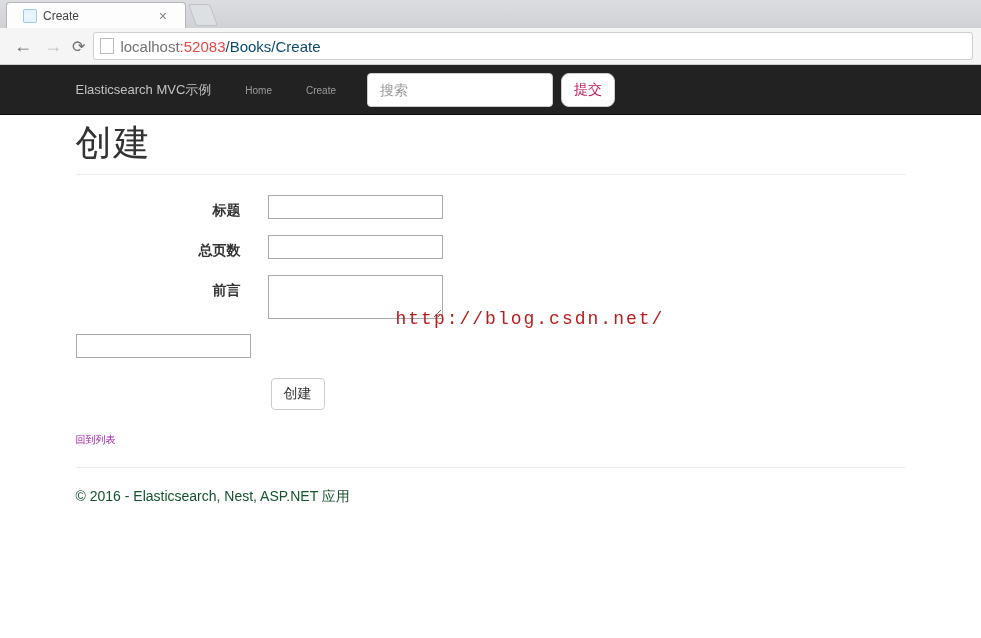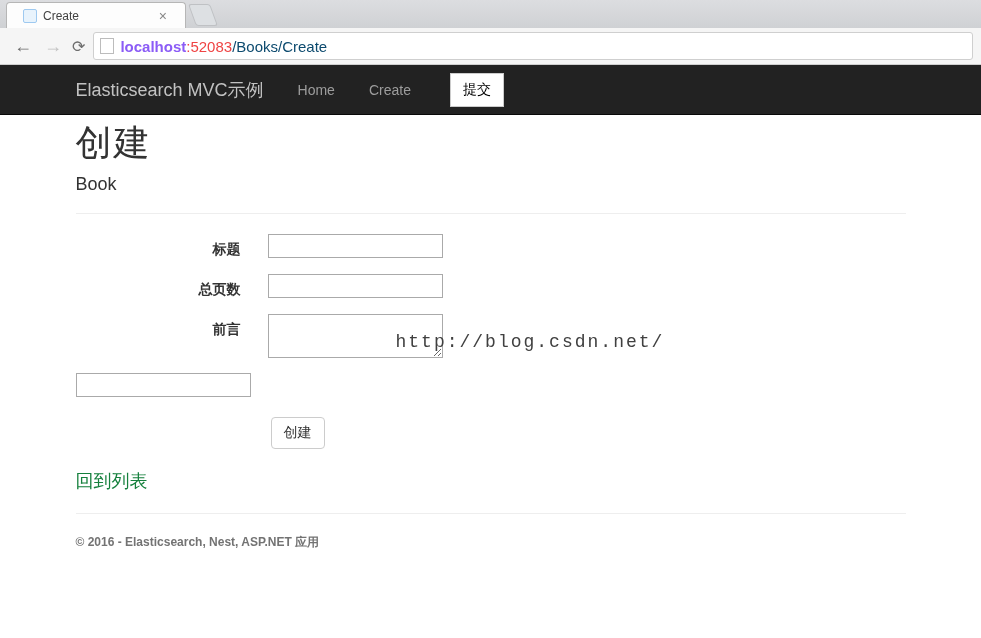--- a/index.html
+++ b/index.html
@@ -93,21 +93,21 @@
       padding: 0 6px;
       font-size: 15px;
     }
     .url-doc-icon {
       width: 14px; height: 16px;
       border: 1px solid #bcbcbc;
       margin-right: 6px;
       background: #fff;
       position: relative;
     }
-    .url-host { color: #8b5cf6; font-weight: bold; }
+    .url-host { color: #737373; }
     .url-port { color: #ef4444; }
     .url-path { color: #0c4a6e; }
     
     .navbar {
       background: #222;
       border-bottom: 1px solid #080808;
       height: 50px;
     }
     .container {
       max-width: 860px;
@@ -115,27 +115,27 @@
       padding: 0 15px;
     }
     .navbar .container {
       display: flex;
       align-items: center;
       height: 50px;
       gap: 4px;
     }
     .navbar-brand {
       color: #c2c2c2;
-      font-size: 18px;
+      font-size: 13px;
       padding-right: 15px;
       white-space: nowrap;
     }
     .nav-link {
       color: #9d9d9d;
-      font-size: 14px;
+      font-size: 10px;
       padding: 0 15px;
       cursor: pointer;
     }
     .search-form {
       display: flex;
       align-items: center;
       margin-left: 12px;
     }
     .search-input {
       width: 186px;
@@ -148,22 +148,22 @@
       color: #555;
     }
     .search-input::placeholder { color: #999; }
     .submit-btn {
       height: 34px;
       margin-left: 8px;
       padding: 6px 12px;
       font-size: 14px;
       background: #fff;
       border: 1px solid #ccc;
-      border-radius: 0;
-      color: #000000;
+      border-radius: 8px;
+      color: #be185d;
       cursor: pointer;
     }
     
     .body-content { padding-top: 4px; }
     .page-title {
       font-size: 36px;
       font-weight: 400;
       color: #333;
       margin-bottom: 6px;
       letter-spacing: 2px;
@@ -214,41 +214,40 @@
     .btn-default {
       padding: 6px 12px;
       font-size: 14px;
       background: #fff;
       border: 1px solid #ccc;
       border-radius: 4px;
       color: #333;
       cursor: pointer;
     }
     .back-link {
-      color: #15803d;
+      color: #a21caf;
       text-decoration: none;
-      font-size: 18px;
+      font-size: 10px;
       cursor: pointer;
       display: inline-block;
       margin-bottom: 20px;
     }
     .footer-text {
-      font-size: 12px;
-      color: #737373;
+      font-size: 14px;
+      color: #14532d;
       padding-bottom: 20px;
-      font-weight: bold;
     }
     .watermark {
       position: absolute;
-      color: #404040;
+      color: #b91c1c;
       font-size: 18px;
       font-family: "Courier New", monospace;
       letter-spacing: 2px;
       left: 320px;
-      top: 98px;
+      top: 114px;
       pointer-events: none;
       user-select: none;
     }
   </style>
 </head>
 <body>
 
 <div class="browser-chrome">
   <div class="tab-bar">
     <div class="tab">
@@ -270,28 +269,28 @@
     </div>
   </div>
 </div>
 
 <nav class="navbar">
   <div class="container">
     <span class="navbar-brand">Elasticsearch MVC示例</span>
     <span class="nav-link">Home</span>
     <span class="nav-link">Create</span>
     <div class="search-form">
+      <input class="search-input" type="text" placeholder="搜索" style="">
       <button class="submit-btn">提交</button>
     </div>
   </div>
 </nav>
 
 <div class="container body-content">
   <h2 class="page-title">创建</h2>
-  <h4 class="page-subtitle">Book</h4>
   <hr>
 
   <div class="form-horizontal">
 
     <div class="form-group">
       <label class="control-label">标题</label>
       <input type="text" class="form-control" value="" style="">
     </div>
 
     <div class="form-group">

